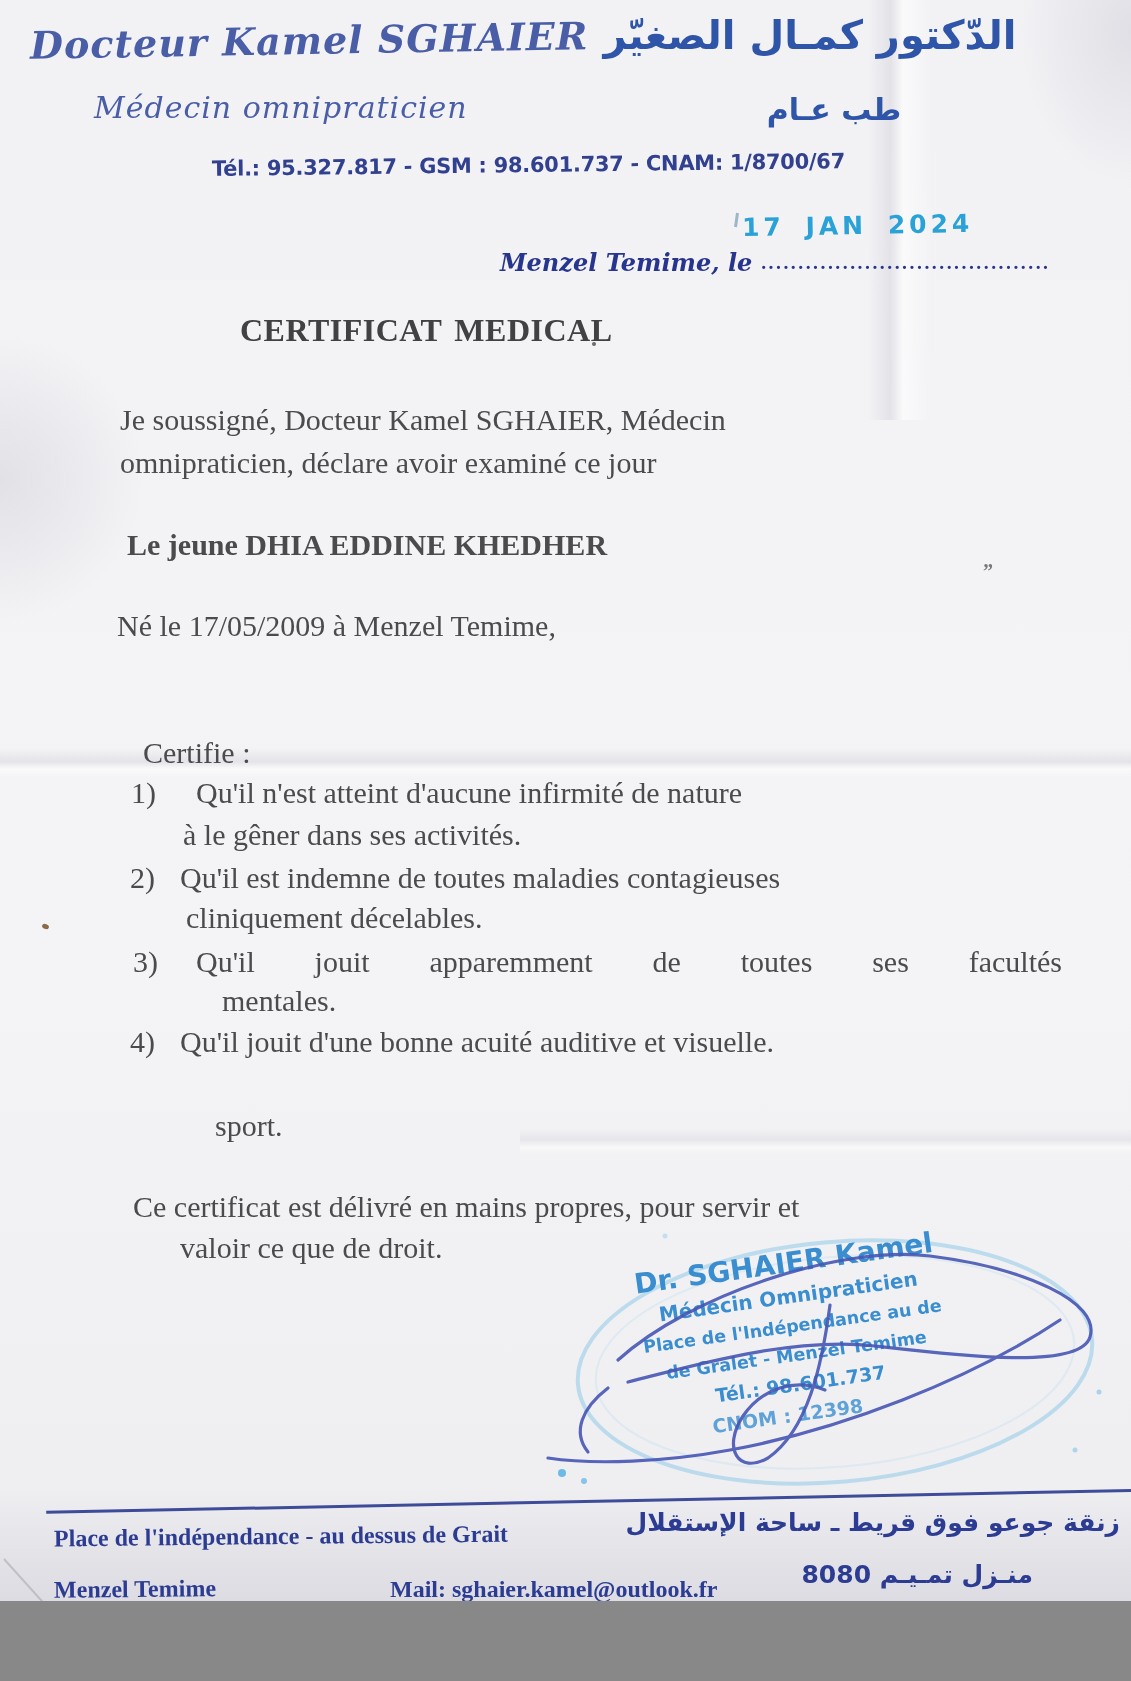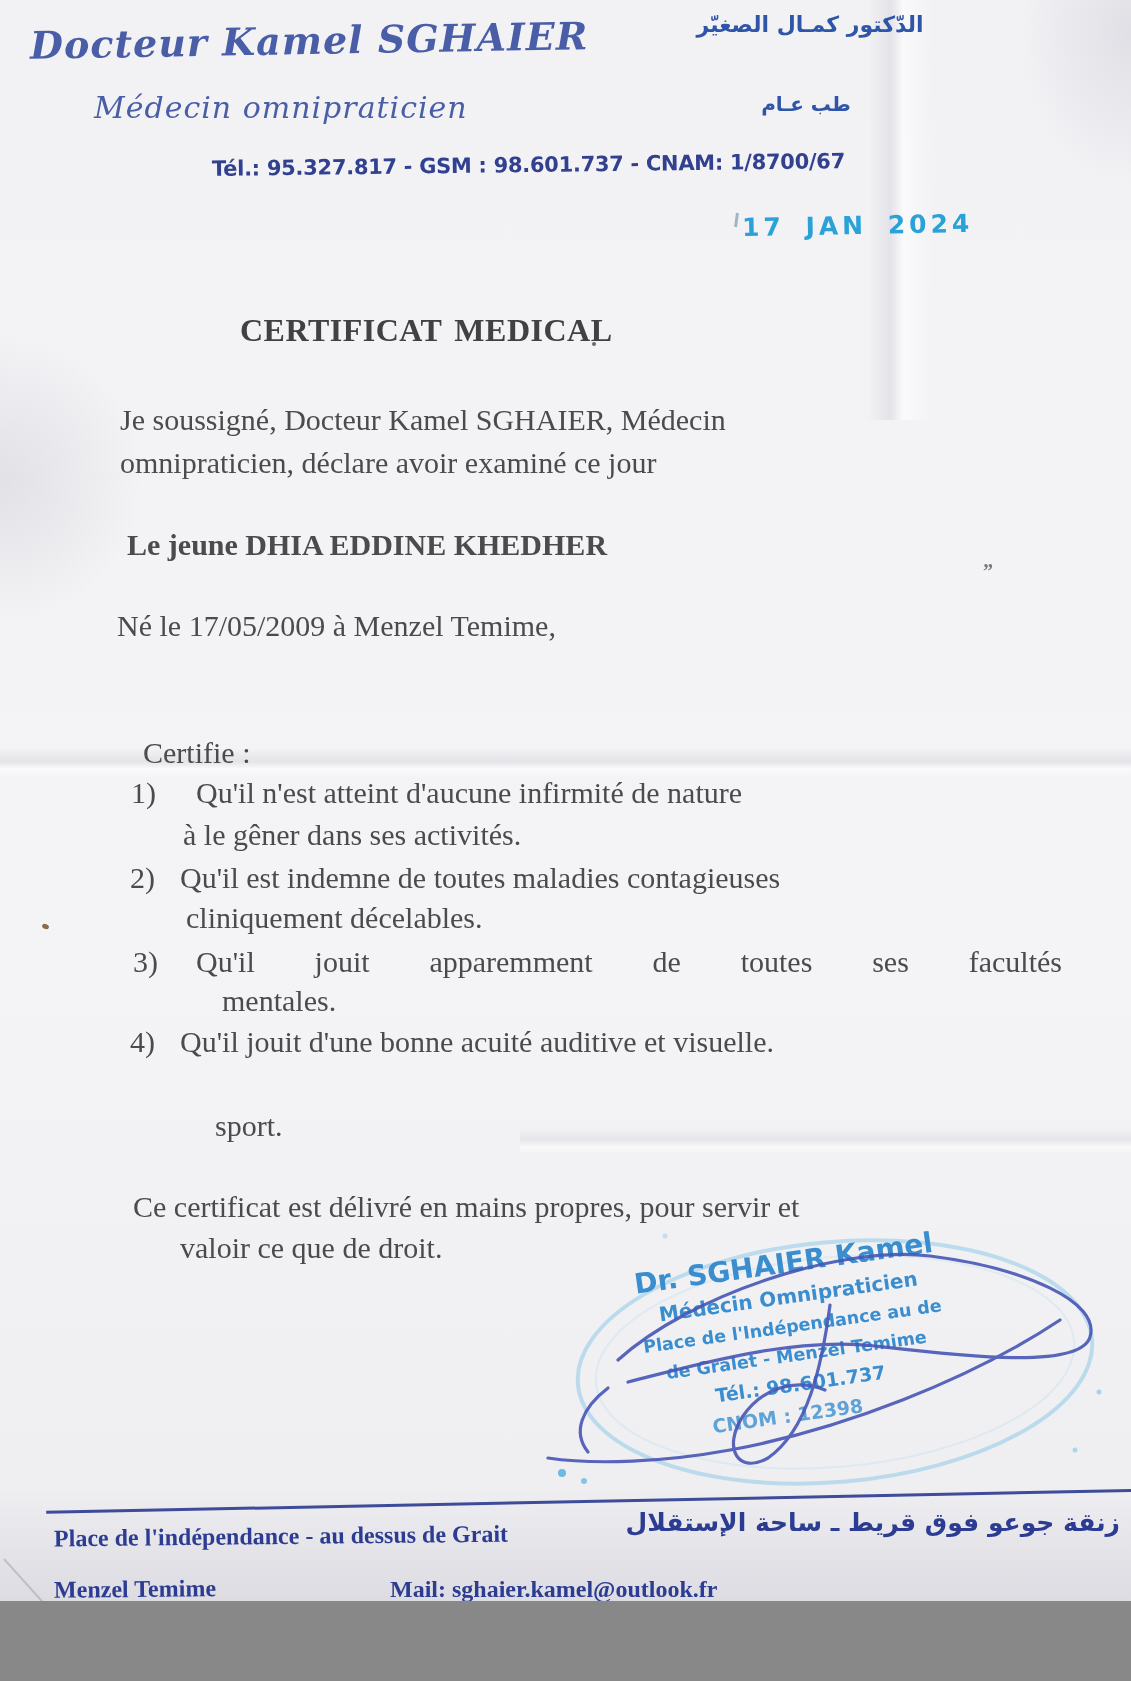--- a/index.html
+++ b/index.html
@@ -21,23 +21,23 @@
   .crease-h2{left:520px;top:1128px;width:611px;height:26px;
     background:linear-gradient(180deg,rgba(0,0,0,0) 0%,rgba(175,175,190,.18) 45%,rgba(255,255,255,.5) 75%,rgba(0,0,0,0) 100%);}
   .crease-d{left:4px;top:1558px;width:110px;height:2px;background:rgba(150,150,160,.45);
     transform:rotate(48deg);transform-origin:left center;}
   
   .name-fr{left:30px;top:18px;color:#4a5ea8;font-family:"DejaVu Serif",serif;
     font-style:italic;font-weight:bold;font-size:38px;transform:rotate(-1deg);letter-spacing:1px;}
   .title-fr{left:94px;top:90px;color:#4a5ea8;font-family:"DejaVu Serif",serif;
     font-style:italic;font-size:30px;letter-spacing:1px;}
   .name-ar{left:600px;top:12px;width:420px;text-align:center;color:#2f55a8;
-    font-family:"DejaVu Sans",sans-serif;font-weight:bold;font-size:22px;}
-  .title-ar{left:696px;top:92px;width:220px;text-align:center;color:#2f55a8;
-    font-family:"DejaVu Sans",sans-serif;font-weight:bold;font-size:20px;}
+    font-family:"DejaVu Sans",sans-serif;font-weight:bold;font-size:40px;}
+  .title-ar{left:724px;top:92px;width:220px;text-align:center;color:#2f55a8;
+    font-family:"DejaVu Sans",sans-serif;font-weight:bold;font-size:30px;}
   .contact{left:212px;top:153px;color:#32418f;font-family:"DejaVu Sans",sans-serif;
     font-weight:bold;font-size:21px;letter-spacing:-.3px;transform:rotate(-.7deg);}
   
   .stamp-date{left:742px;top:211px;color:#2aa2d8;font-family:"DejaVu Sans",sans-serif;
     font-weight:bold;font-size:25px;letter-spacing:4px;word-spacing:8px;transform:rotate(-1deg);}
   .date-tick{left:735px;top:213px;width:3px;height:14px;background:#9fb6c6;transform:rotate(8deg);}
   .place-line{left:500px;top:248px;color:#27358d;font-family:"DejaVu Serif",serif;
     font-weight:bold;font-style:italic;font-size:24px;}
   .place-line .dots{font-style:normal;font-size:17px;letter-spacing:1.5px;vertical-align:2px;}
   
@@ -75,20 +75,24 @@
   <div class="abs crease-d"></div>
 
   <div class="abs name-fr">Docteur Kamel SGHAIER</div>
   <div class="abs title-fr">Médecin omnipraticien</div>
   <div class="abs name-ar" dir="rtl">الدّكتور كمـال الصغيّر</div>
   <div class="abs title-ar" dir="rtl">طب عـام</div>
   <div class="abs contact">Tél.: 95.327.817 - GSM : 98.601.737 - CNAM: 1/8700/67</div>
 
   <div class="abs date-tick"></div>
   <div class="abs stamp-date">17 JAN 2024</div>
+  <div class="abs place-line">
+    <span>Menzel Temime, le</span>
+    <span class="dots">.......................................</span>
+  </div>
 
   <div class="abs doc-title">CERTIFICAT MEDICAL</div>
   <div class="abs title-dot"></div>
 
   <div class="abs body-text" style="left:120px;top:403px;text-align:right;">Je soussigné, Docteur Kamel SGHAIER, Médecin</div>
   <div class="abs body-text" style="left:120px;top:446px;">omnipraticien, déclare avoir examiné ce jour</div>
 
   <div class="abs body-text b" style="left:127px;top:528px;">Le jeune DHIA EDDINE KHEDHER</div>
   <div class="abs body-text" style="left:117px;top:609px;">Né le 17/05/2009 à Menzel Temime,</div>
 
@@ -138,16 +142,17 @@
       <path d="M 330 165 C 322 225 308 290 268 318 C 238 335 222 308 243 276 C 262 248 295 238 325 250"></path>
       <path d="M 108 248 C 82 268 72 292 88 312"></path>
     </g>
   </svg>
 
   <div class="abs footer-line"></div>
   <div class="abs footer-fr footer-addr">Place de l'indépendance - au dessus de Grait</div>
   <div class="abs footer-fr footer-city">Menzel Temime</div>
   <div class="abs footer-fr footer-mail" style="transform:none;">Mail: sghaier.kamel@outlook.fr</div>
   <div class="abs footer-ar footer-ar1" dir="rtl">زنقة جوعو فوق قريط ـ ساحة الإستقلال</div>
+  <div class="abs footer-ar footer-ar2" dir="rtl">منـزل تمـيـم 8080</div>
 
   <div class="abs speck1"></div>
   <div class="abs speck2">”</div>
 </div>
 
 </body></html>

